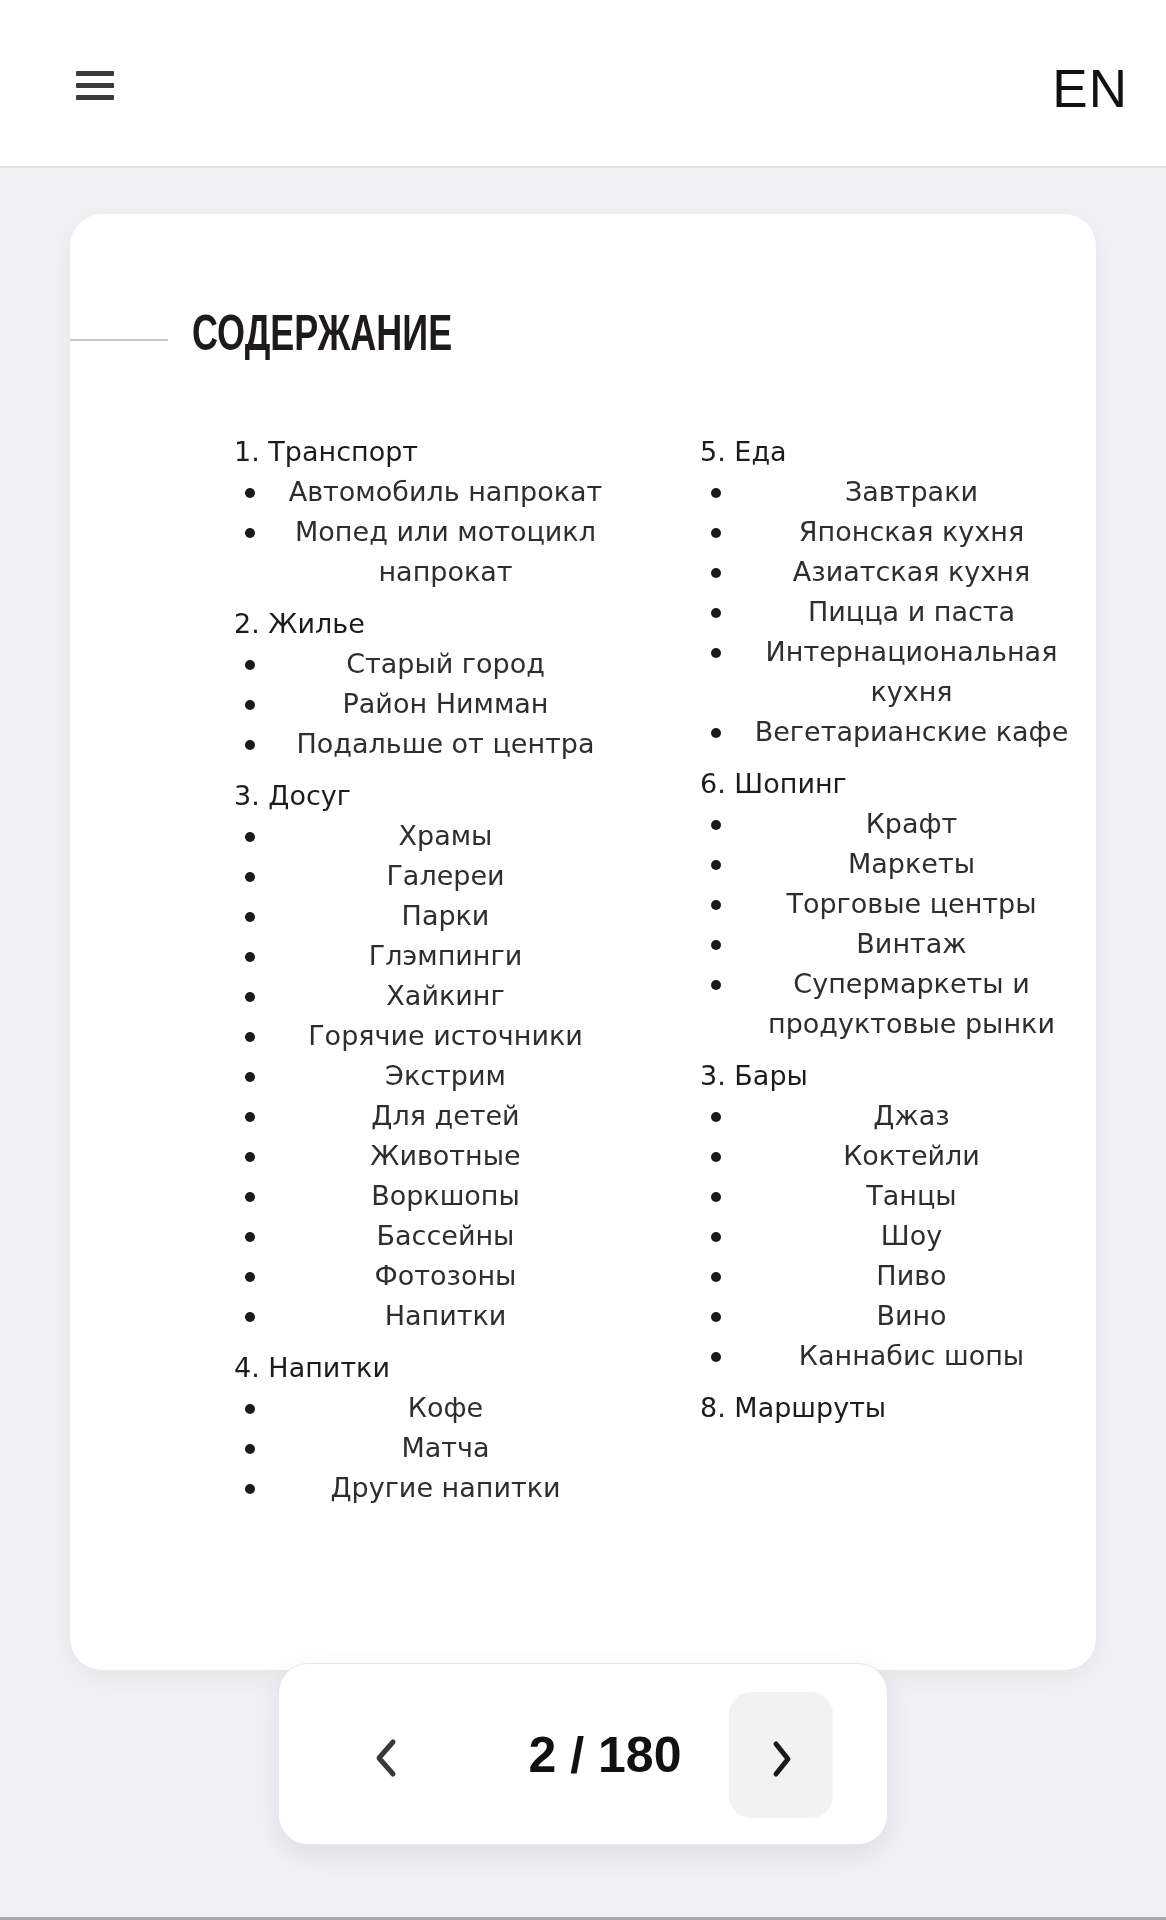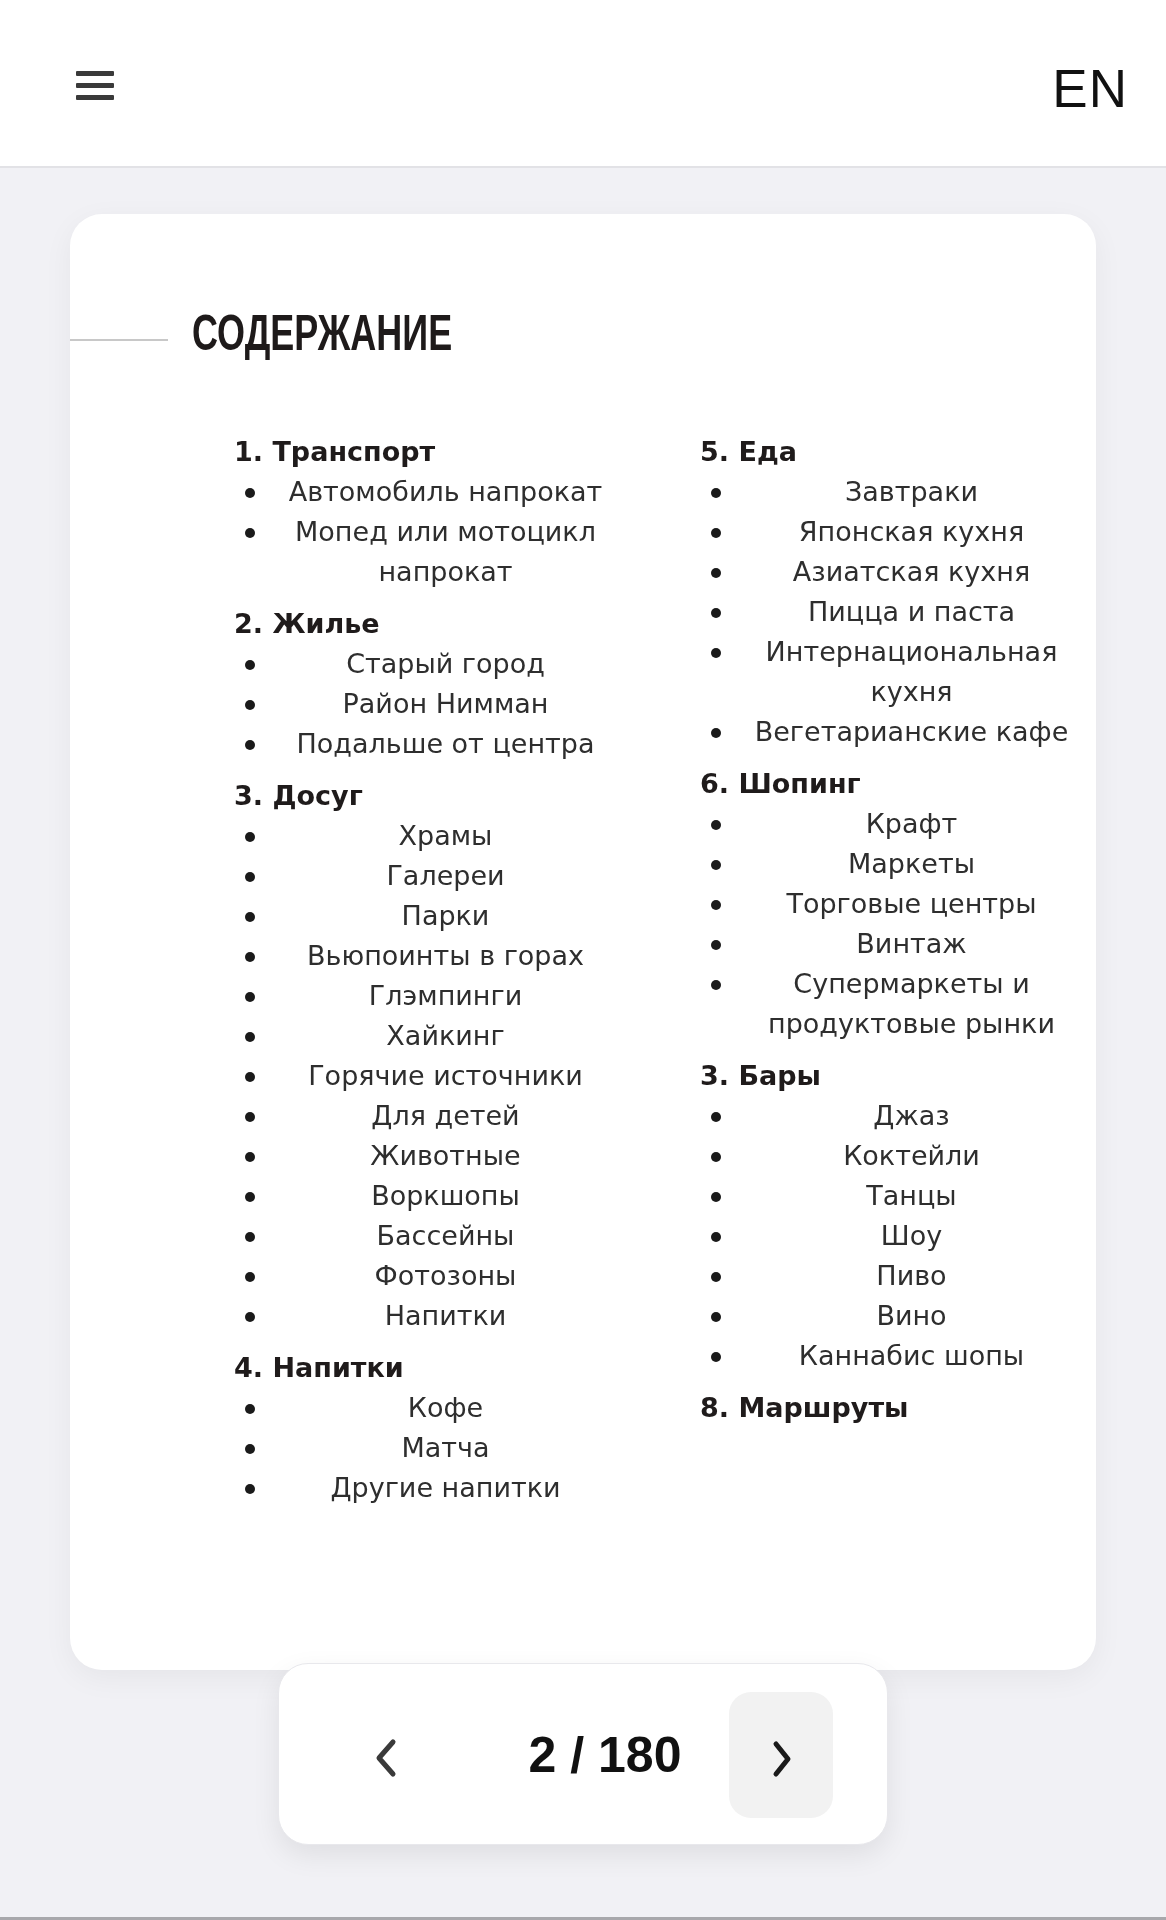--- a/index.html
+++ b/index.html
@@ -46,21 +46,21 @@
     letter-spacing: 0px;
   }
   .col {
     position: absolute; top: 432px;
     font-size: 27px; line-height: 40px;
   }
   .col.left { left: 234px; width: 380px; }
   .col.right { left: 700px; width: 380px; }
   .section { margin-bottom: 12px; }
   .section-head {
-    font-weight: bold; color: #1f1b1b; font-size: 27px; line-height: 40px;
+    font-weight: normal; color: #1f1b1b; font-size: 27px; line-height: 40px;
     cursor: pointer;
   }
   .items { list-style: none; text-align: center; }
   .item {
     position: relative; padding-left: 43px; color: #2e2e2e; cursor: pointer;
   }
   .item::before {
     content: ""; position: absolute; left: 11px; top: 16px; width: 10px; height: 10px;
     border-radius: 50%; background: #1a1a1a;
   }
@@ -119,24 +119,24 @@
         <li class="item">Район Нимман</li>
         <li class="item">Подальше от центра</li>
       </ul>
     </div>
     <div class="section">
       <div class="section-head">3. Досуг</div>
       <ul class="items">
         <li class="item">Храмы</li>
         <li class="item">Галереи</li>
         <li class="item">Парки</li>
-        <li class="item">Вьюпоинты в горах</li>
         <li class="item">Глэмпинги</li>
         <li class="item">Хайкинг</li>
         <li class="item">Горячие источники</li>
+        <li class="item">Экстрим</li>
         <li class="item">Для детей</li>
         <li class="item">Животные</li>
         <li class="item">Воркшопы</li>
         <li class="item">Бассейны</li>
         <li class="item">Фотозоны</li>
         <li class="item">Напитки</li>
       </ul>
     </div>
     <div class="section">
       <div class="section-head">4. Напитки</div>

